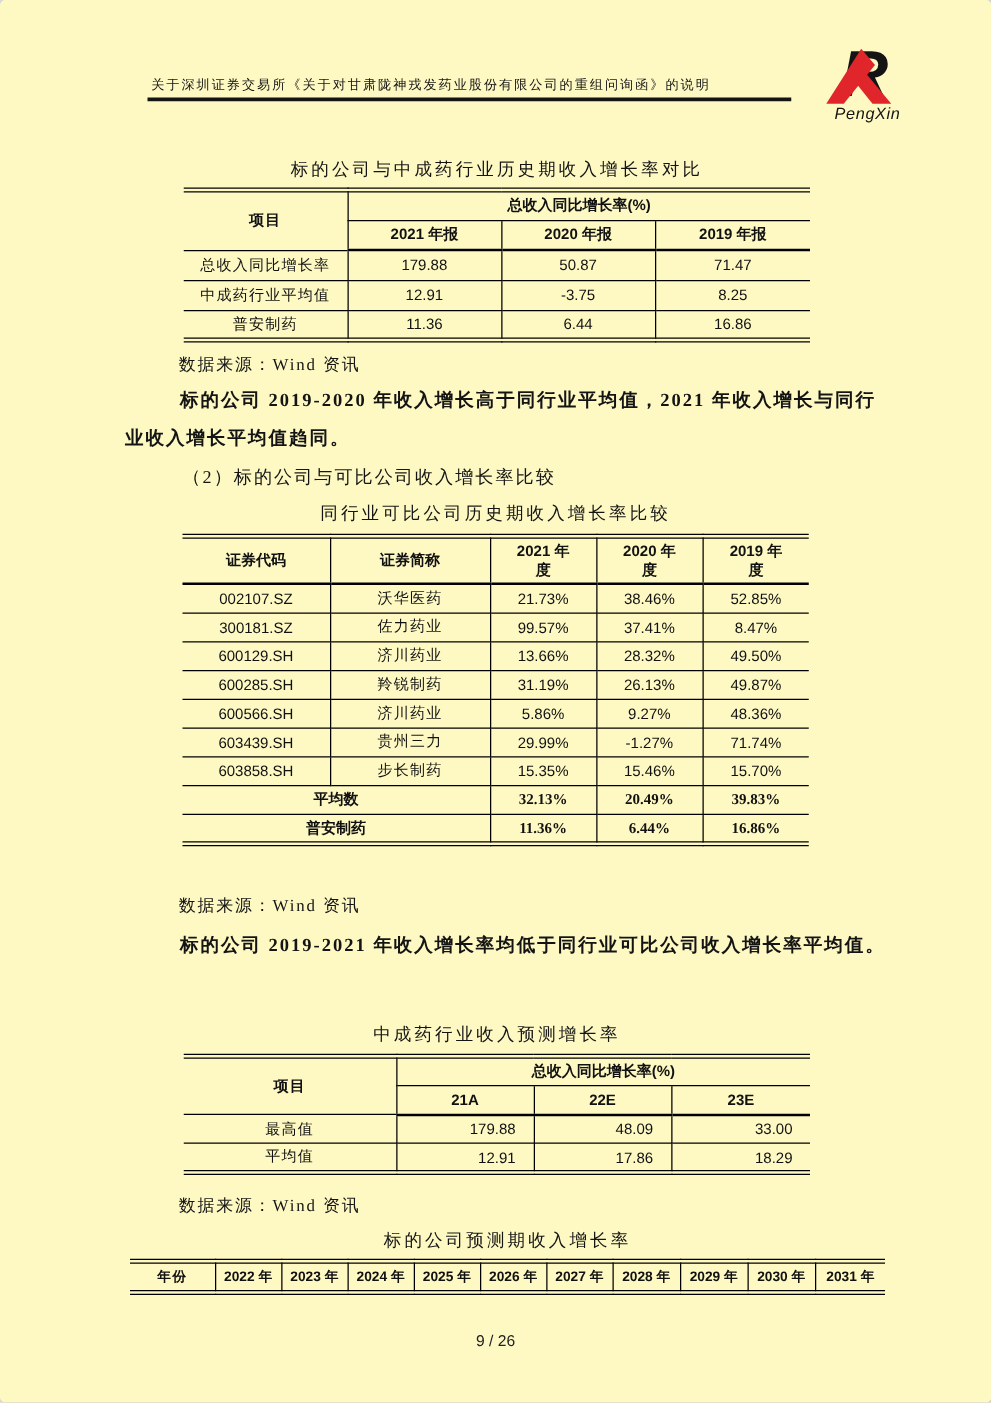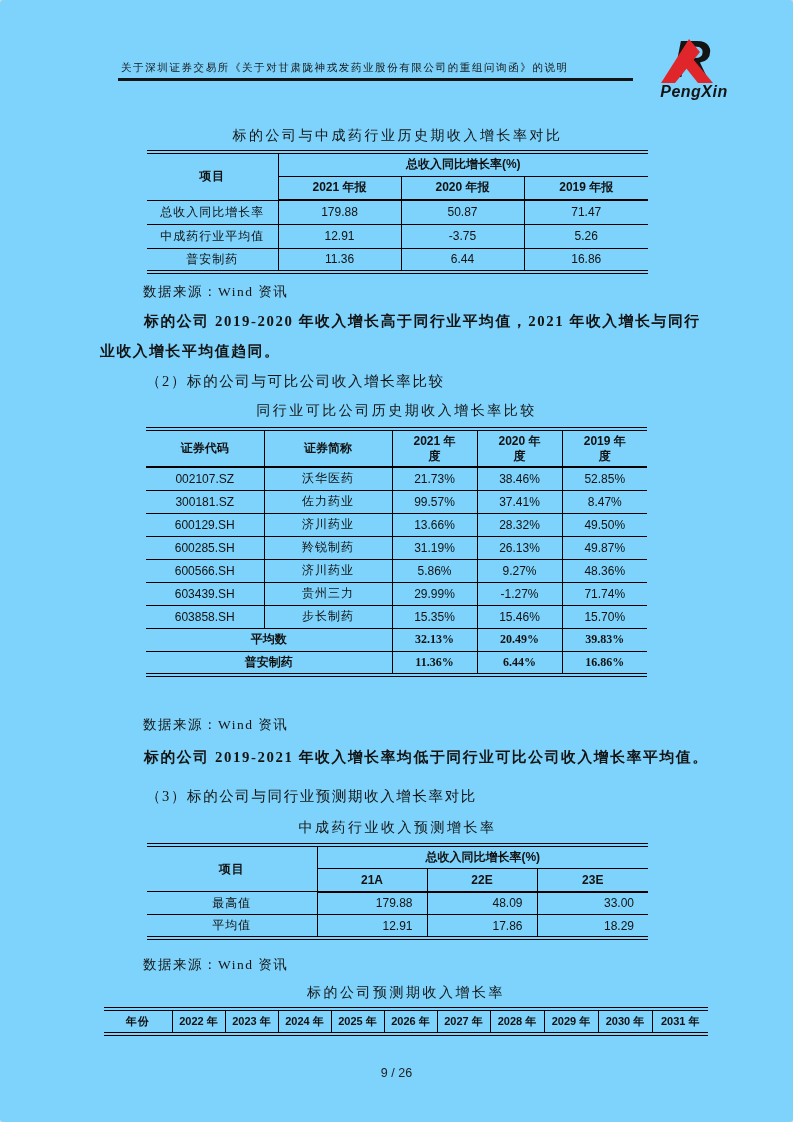--- a/index.html
+++ b/index.html
@@ -1,32 +1,32 @@
 <!DOCTYPE html>
 <html><head>
 <meta charset="utf-8">
 <style>
   html,body { margin:0; padding:0; background:#e8e8e8; }
   #page {
     position:relative; width:793px; height:1122px; margin:0 auto;
-    background:#7dd3fc; color:#111;
+    background:#fef9c3; color:#111;
     font-family:"Liberation Serif","DejaVu Serif",serif;
     overflow:hidden; box-shadow:0 0 4px rgba(0,0,0,.25); border-radius:4px;
   }
   
   .hdr-title {
     position:absolute; left:121px; top:61px; width:520px;
     font-size:10.5px; letter-spacing:1.6px; white-space:nowrap; color:#151515;
   }
   .hdr-rule { position:absolute; left:118px; top:78px; width:515px; height:3px; background:#141414; }
   .logo { position:absolute; left:650px; top:33px; width:88px; text-align:center; }
   .logo svg { display:block; margin:0 auto; }
   .logo-text {
     margin-top:-2px; font-family:"Liberation Sans",sans-serif;
-    font-style:italic; font-weight:bold; font-size:16px; color:#141414; letter-spacing:.5px;
+    font-style:italic; font-weight:normal; font-size:13px; color:#141414; letter-spacing:.5px;
   }
   
   .caption { position:absolute; text-align:center; font-size:14px; letter-spacing:2.5px; color:#141414; }
   .src     { position:absolute; left:143px; font-size:13.5px; letter-spacing:1.5px; color:#141414; }
   .para    { position:absolute; left:100px; width:614px; font-size:14.8px; letter-spacing:1.6px;
              line-height:30px; text-indent:44px; margin:0; color:#141414;font-weight:bold; }
   .subhead { position:absolute; left:146px; font-size:14.5px; letter-spacing:1.6px; color:#141414; }
   .pageno  { position:absolute; left:0; top:1066px; width:793px; text-align:center;
              font-family:"Liberation Sans",sans-serif; font-size:12.5px; color:#222; }
   
@@ -93,21 +93,21 @@
     <tr>
       <td class="cn">总收入同比增长率</td>
       <td>179.88</td>
       <td>50.87</td>
       <td>71.47</td>
     </tr>
     <tr>
       <td class="cn">中成药行业平均值</td>
       <td>12.91</td>
       <td>-3.75</td>
-      <td>5.26</td>
+      <td>8.25</td>
     </tr>
     <tr>
       <td class="cn">普安制药</td>
       <td>11.36</td>
       <td>6.44</td>
       <td>16.86</td>
     </tr>
   </tbody>
     </table>
   <div class="src" style="top:283px">数据来源：Wind 资讯</div>
@@ -191,21 +191,20 @@
       <td colspan="2">普安制药</td>
       <td>11.36%</td>
       <td>6.44%</td>
       <td>16.86%</td>
     </tr>
   </tbody>
     </table>
   <div class="src" style="top:716px">数据来源：Wind 资讯</div>
 
   <p class="para" style="top:742px">标的公司 2019-2021 年收入增长率均低于同行业可比公司收入增长率平均值。</p>
-  <div class="subhead" style="top:787px">（3）标的公司与同行业预测期收入增长率对比</div>
 
   <div class="caption" style="left:147px;top:819px;width:501px">中成药行业收入预测增长率</div>
   <table class="doc" id="t3">
     <colgroup>
         <col style="width:170px">
         <col style="width:110px">
         <col style="width:110px">
         <col style="width:111px">
       </colgroup>
     <tbody>

